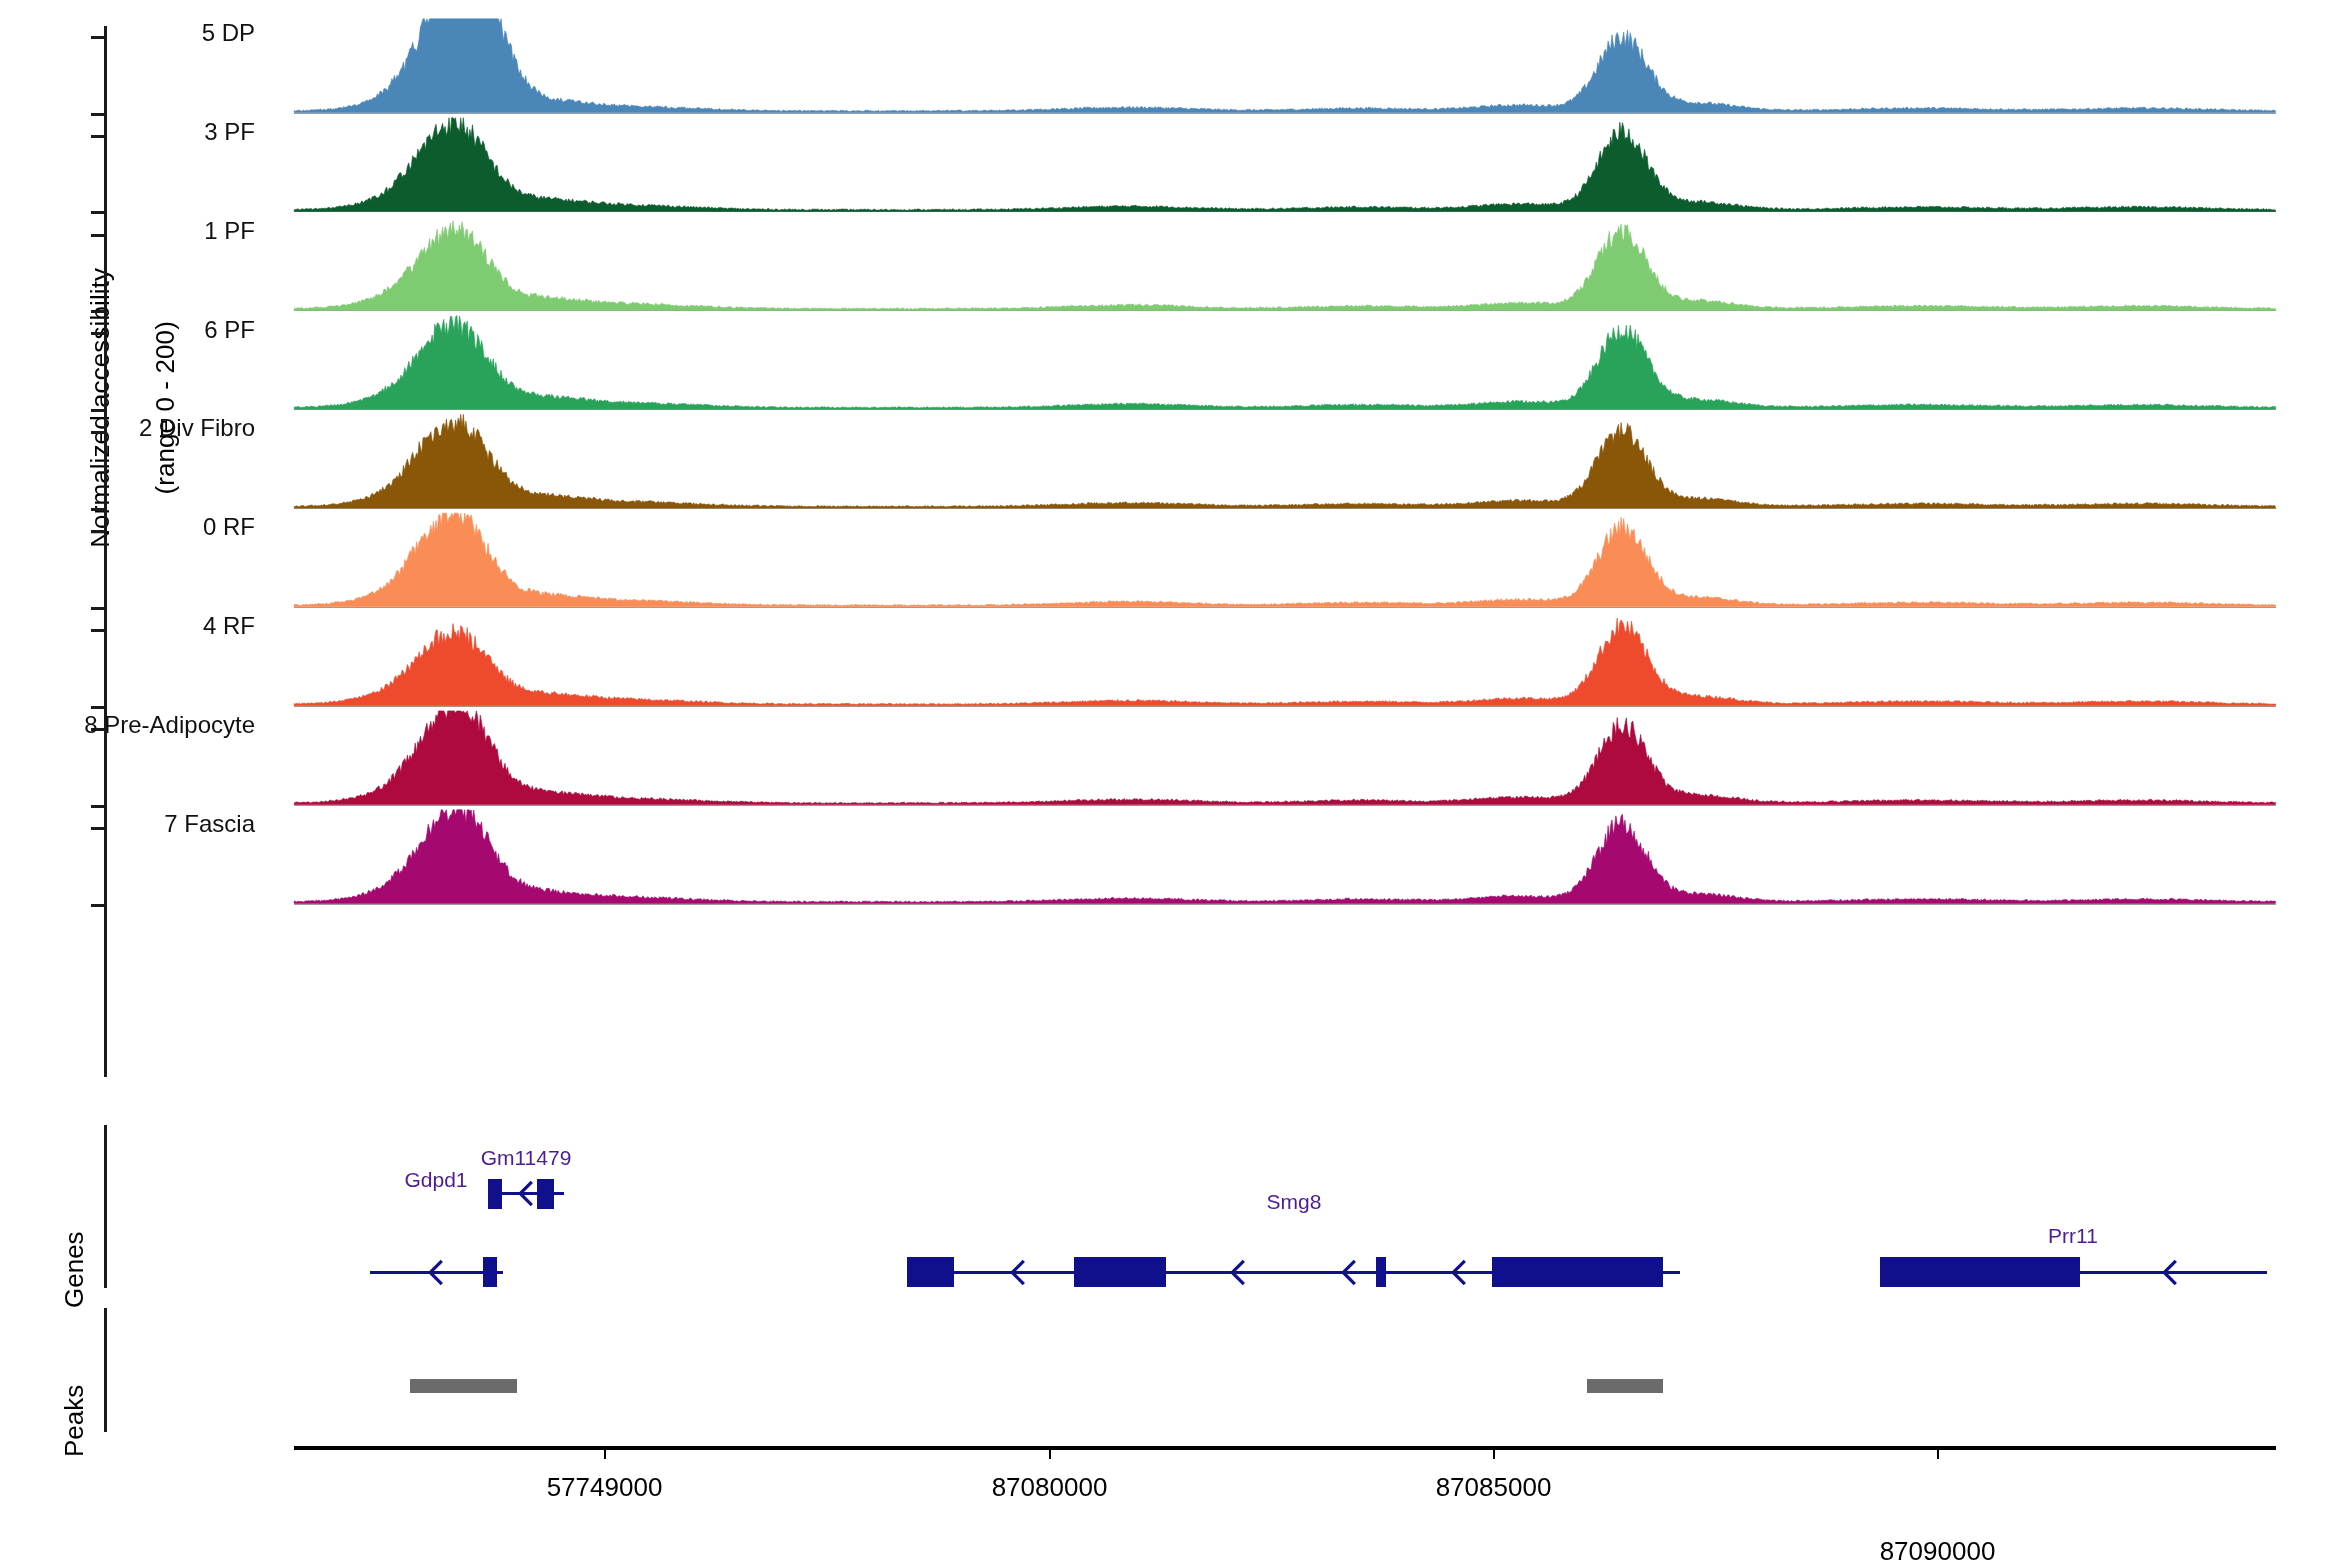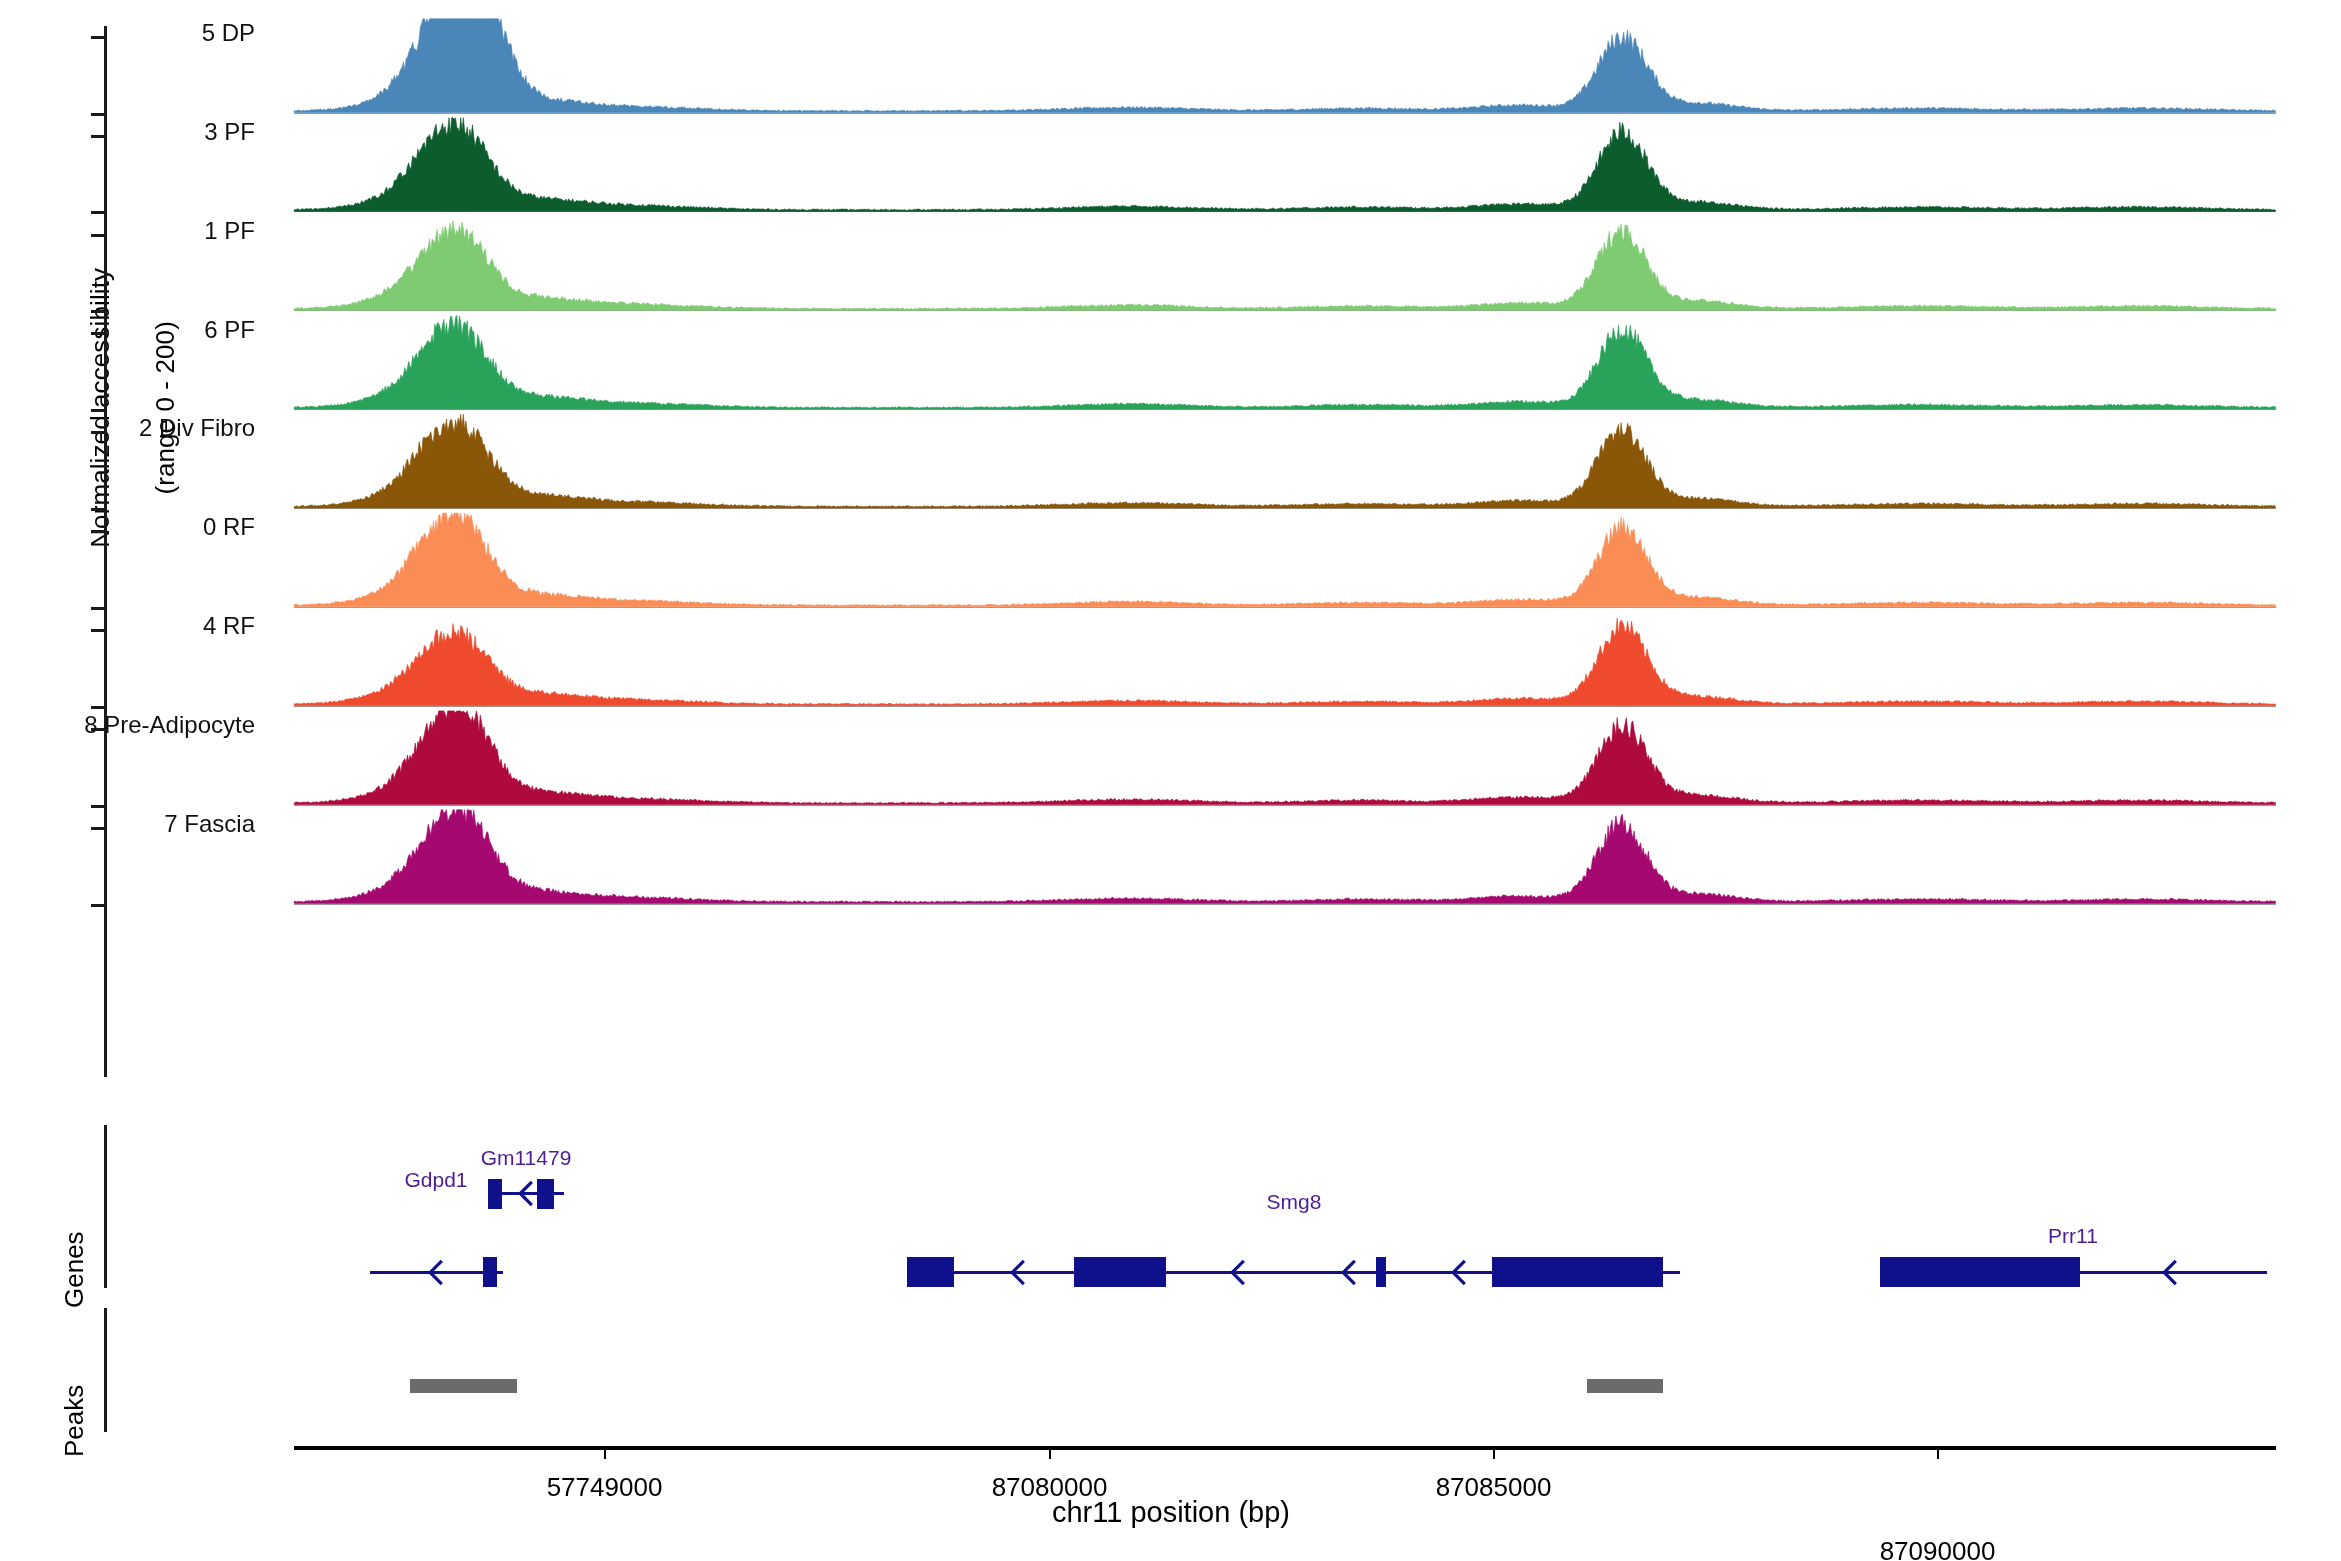--- a/index.html
+++ b/index.html
@@ -258,18 +258,15 @@
       <div class="xtick" style="left:604px; top:1449px;"></div>
       <div class="xtick-label" style="left:442px; top:1472px; width:325px;">57749000</div>
       <div class="xtick" style="left:1049px; top:1449px;"></div>
       <div class="xtick-label" style="left:887px; top:1472px; width:325px;">87080000</div>
       <div class="xtick" style="left:1493px; top:1449px;"></div>
       <div class="xtick-label" style="left:1331px; top:1472px; width:325px;">87085000</div>
       <div class="xtick" style="left:1937px; top:1449px;"></div>
       <div class="xtick-label" style="left:1775px; top:1536px; width:325px;">87090000</div>
     </div>
 
-  <div class="xaxis-title" style="top:1496px;">
-    <span>chr11 position (bp)</span>
-  </div>
 
 </div>
 
 
 </body></html>

